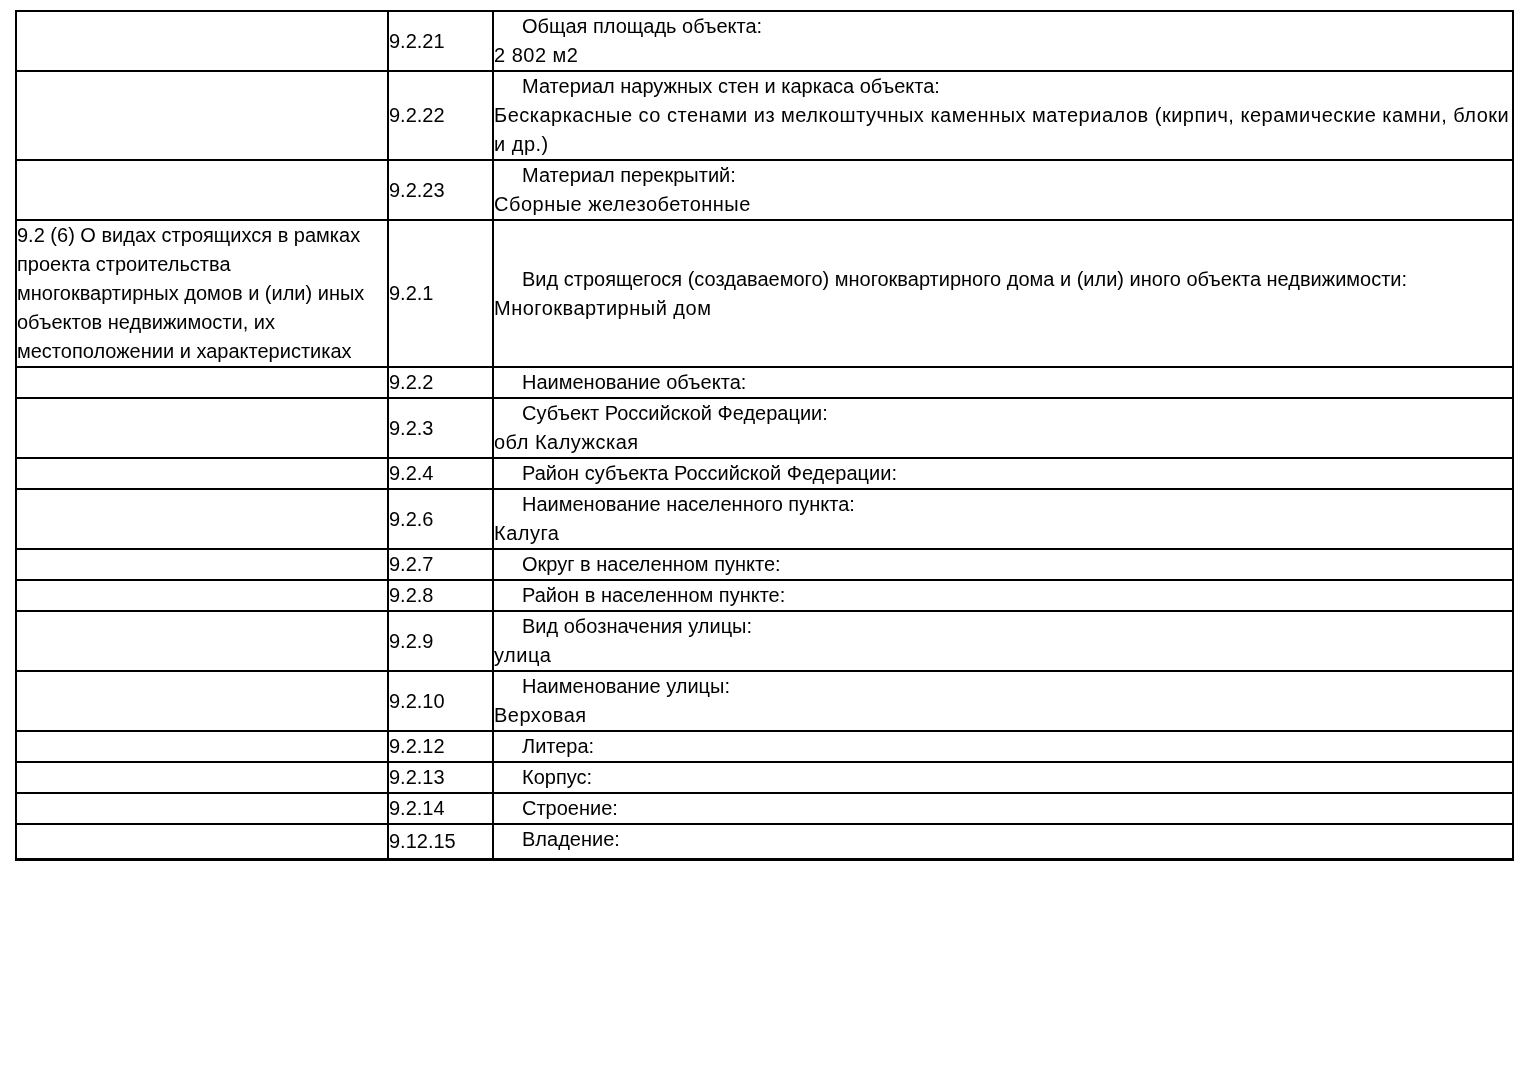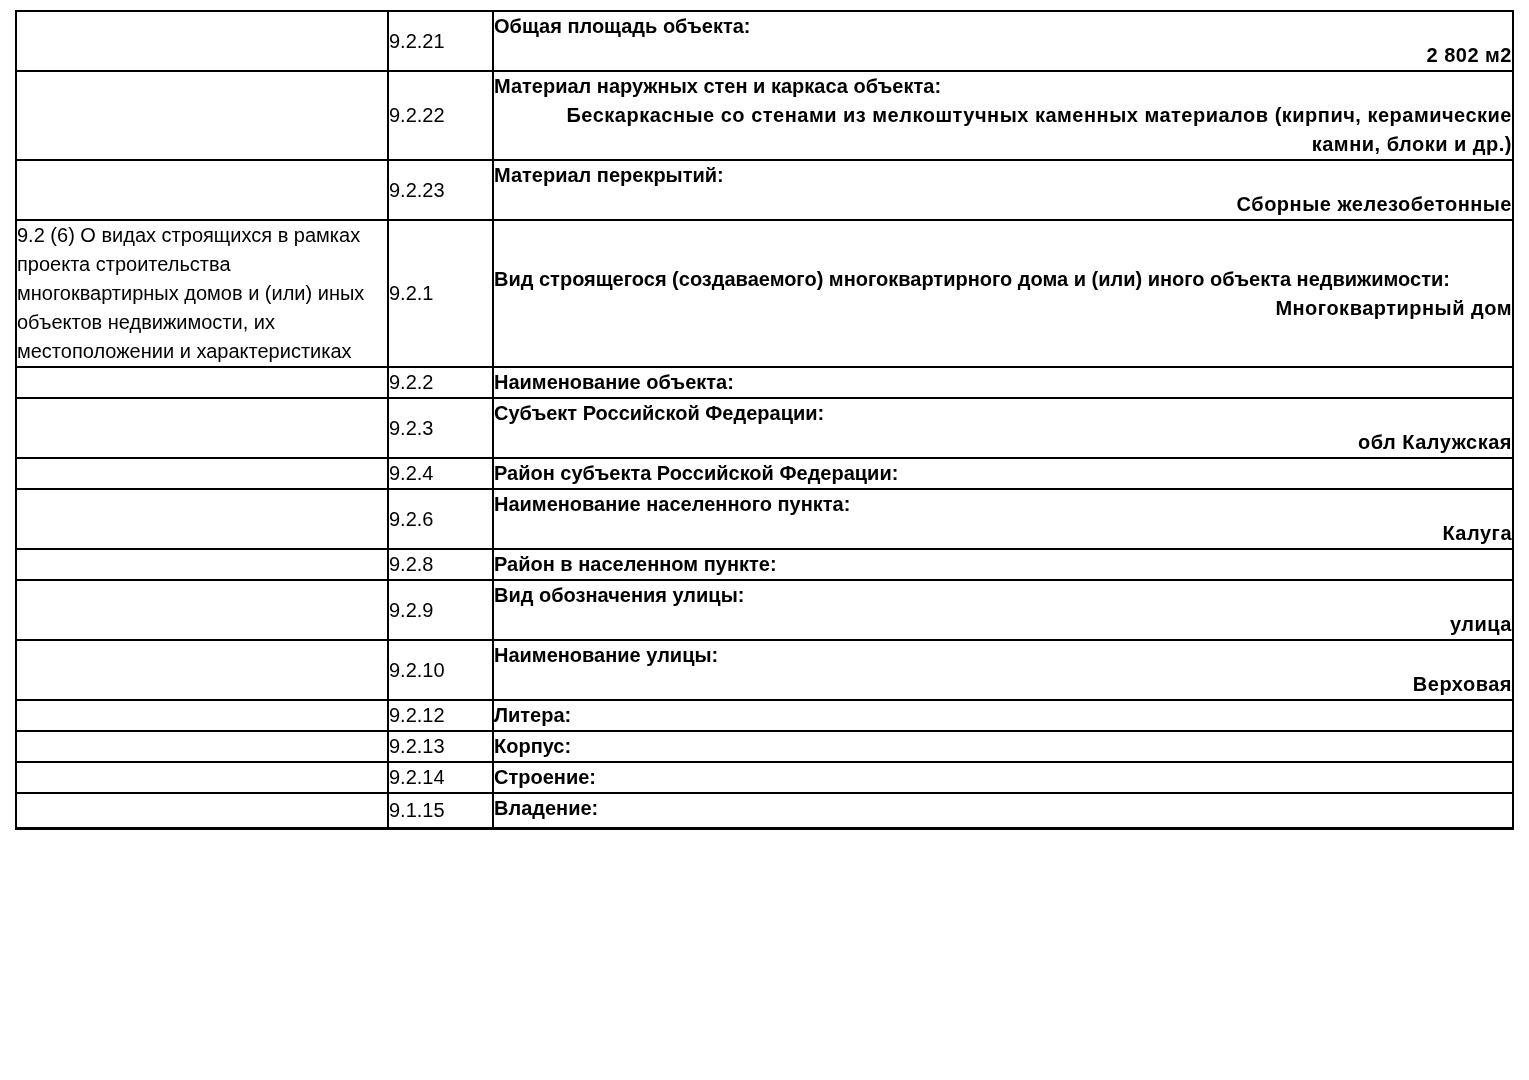--- a/index.html
+++ b/index.html
@@ -48,26 +48,26 @@
   td.c-val {
     vertical-align: top;
     padding-left: 6px;
     padding-right: 114px;
   }
   td.c-val.mid {
     vertical-align: middle;
     margin-left: 40px;
   }
   .field-label {
-    font-weight: bold;
+    font-weight: normal;
+    padding-left: 28px;
   }
   .field-value {
-    font-weight: bold;
+    font-weight: normal;
     letter-spacing: 0.5px;
-    text-align: right;
   }
   .field-value:empty { display: none; }
   tr.last-row td { height: 33px; }
 </style>
 </head>
 <body>
 
 <div class="page">
   <table class="decl">
     <colgroup>
@@ -135,20 +135,28 @@
       <tr>
         <td class="c-sec"></td>
         <td class="c-code">9.2.6</td>
         <td class="c-val">
           <div class="field-label">Наименование населенного пункта:</div>
           <div class="field-value">Калуга</div>
         </td>
       </tr>
       <tr>
         <td class="c-sec"></td>
+        <td class="c-code">9.2.7</td>
+        <td class="c-val">
+          <div class="field-label">Округ в населенном пункте:</div>
+
+        </td>
+      </tr>
+      <tr>
+        <td class="c-sec"></td>
         <td class="c-code">9.2.8</td>
         <td class="c-val">
           <div class="field-label">Район в населенном пункте:</div>
 
         </td>
       </tr>
       <tr>
         <td class="c-sec"></td>
         <td class="c-code">9.2.9</td>
         <td class="c-val">
@@ -183,21 +191,21 @@
       <tr>
         <td class="c-sec"></td>
         <td class="c-code">9.2.14</td>
         <td class="c-val">
           <div class="field-label">Строение:</div>
 
         </td>
       </tr>
       <tr class="last-row">
         <td class="c-sec"></td>
-        <td class="c-code">9.1.15</td>
+        <td class="c-code">9.12.15</td>
         <td class="c-val">
           <div class="field-label">Владение:</div>
 
         </td>
       </tr>
     </tbody>
   </table>
 </div>
 
 </body></html>

